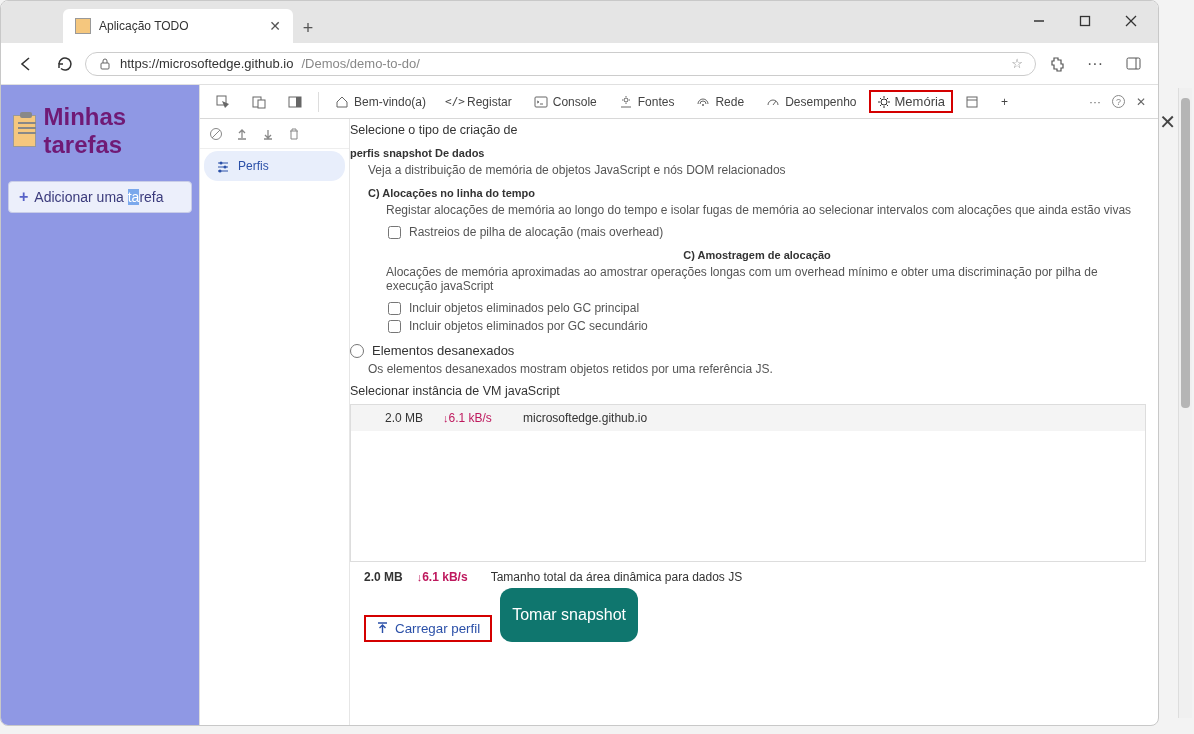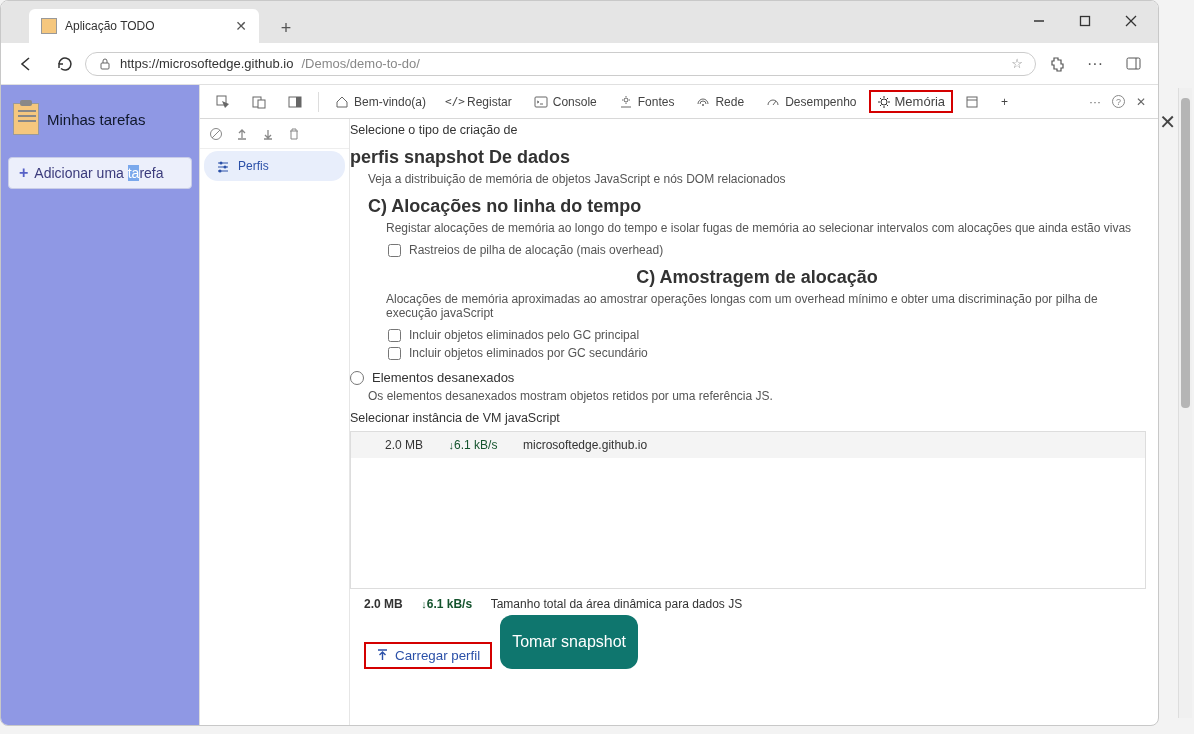--- a/index.html
+++ b/index.html
@@ -1,20 +1,20 @@
 <!DOCTYPE html>
 <html><head>
 <meta charset="utf-8">
 <style>
 * { margin: 0; padding: 0; box-sizing: border-box; font-family: 'Segoe UI', Tahoma, sans-serif; }
 body { background: #f3f3f3; width: 1194px; height: 734px; overflow: hidden; position: relative; }
 
 .window { position: absolute; left: 0; top: 0; width: 1159px; height: 726px; background: #fff; border: 1px solid #c8c8c8; border-radius: 8px; overflow: hidden; }
 
-.title-bar { height: 42px; background: #e5e5e5; display: flex; align-items: flex-end; padding-left: 28px; gap: 12px; }
+.title-bar { height: 42px; background: #e5e5e5; display: flex; align-items: flex-end; padding-left: 62px; }
 .tab { background: #fff; height: 34px; border-radius: 6px 6px 0 0; display: flex; align-items: center; padding: 0 12px; gap: 8px; min-width: 230px; }
 .tab-icon { width: 16px; height: 16px; background: #f5c77e; border: 1px solid #999; display: inline-block; }
 .tab-title { font-size: 12px; color: #333; flex: 1; }
 .tab-close { font-size: 14px; color: #555; cursor: pointer; }
 .new-tab-btn { width: 30px; height: 30px; display: flex; align-items: center; justify-content: center; font-size: 18px; color: #555; cursor: pointer; }
 .window-controls { position: absolute; right: 8px; top: 6px; display: flex; gap: 8px; }
 .window-controls div { width: 38px; height: 28px; display: flex; align-items: center; justify-content: center; color: #333; cursor: pointer; }
 
 .address-bar { height: 42px; background: #fff; display: flex; align-items: center; padding: 0 8px; gap: 4px; border-bottom: 1px solid #e0e0e0; }
 .nav-btn { width: 34px; height: 34px; display: flex; align-items: center; justify-content: center; color: #555; cursor: pointer; border-radius: 4px; }
@@ -22,52 +22,52 @@
 .url-dark { color: #333; }
 .url-light { color: #888; }
 
 .content { display: flex; height: calc(100% - 84px); }
 
 .app-sidebar { width: 198px; background: #8f98e4; padding: 10px 4px; }
 .app-title-row { display: flex; align-items: center; gap: 8px; padding: 8px; }
 .clipboard-icon { width: 26px; height: 32px; background: #f5c77e; border: 1px solid #999; position: relative; }
 .clipboard-icon::before { content:''; position:absolute; top:-4px; left:6px; width:12px; height:6px; background:#888; border-radius:2px;}
 .clipboard-icon::after { content:''; position:absolute; top:6px; left:4px; width:18px; height:2px; background:#888; box-shadow: 0 5px 0 #888, 0 10px 0 #888; }
-.app-title { font-size: 15px; color: #0f172a; }
+.app-title { font-size: 24px; color: #701a75; font-weight: bold; }
 .add-task { margin: 14px auto 10px; width: 184px; height: 32px; background: #eceffb; border: 1px solid #c9cde8; border-radius: 4px; display: flex; align-items: center; padding: 0 10px; gap: 6px; color: #3b3b7c; font-size: 14px; }
 .add-task-plus { color: #5661c7; font-weight: bold; font-size: 16px; }
 .add-task .hl { background: #7aa8ec; color: #fff; }
 .no-task { font-size: 12px; color: #072; color:#122a63; text-align: left; padding: 12px 16px; color:#222b53; }
 .no-task { color: #222; }
 
 .devtools { flex: 1; display: flex; flex-direction: column; border-left: 1px solid #ddd; }
 .dt-tabs { height: 34px; border-bottom: 1px solid #d8d8d8; display: flex; align-items: center; padding: 0 6px; gap: 2px; font-size: 12px; color: #444; justify-content: flex-end; }
 .dt-tab { display: flex; align-items: center; gap: 5px; padding: 0 10px; height: 34px; cursor: pointer; white-space: nowrap; }
 .dt-tab .ic { width: 14px; height: 14px; display:inline-flex; align-items:center; justify-content:center; }
 .memoria-highlight { border: 2px solid #d40000; padding: 2px 6px; font-size: 13px; display:flex; align-items:center; gap:4px; }
 .dt-right { margin-left: auto; display:flex; align-items:center; gap:10px; padding-right:6px; color:#666; }
 
 .dt-body { flex:1; display:flex; overflow:hidden; }
 .dt-toolbar { width:150px; border-right:1px solid #e6e6e6; }
 .dt-toolbar-row { height:30px; display:flex; align-items:center; gap:10px; padding:0 8px; color:#666; border-bottom:1px solid #eee; }
 .dt-toolbar-row .ic { width:16px; height:16px; display:inline-flex; align-items:center; justify-content:center; }
 .profiles-item { height:30px; display:flex; align-items:center; gap:8px; padding:0 12px; background:#e8eefb; border-radius: 14px; margin: 2px 4px; font-size:12px; color:#2b50a8; }
 
 .dt-main { flex:1; padding: 4px 12px 8px 0; overflow:auto; font-size:12.5px; color:#333; }
-.dt-main h3 { font-size:18px; font-weight:600; margin: 10px 0 4px 0; }
+.dt-main h3 { font-size:11px; font-weight:600; margin: 10px 0 4px 0; }
 .dt-main .sub { font-size:12px; color:#555; margin: 2px 0 8px 18px; }
 .dt-main .chk { display:flex; align-items:center; gap:8px; margin: 4px 0 4px 38px; font-size:12px; color:#555; }
 .dt-main .chk input { width:13px; height:13px; }
 .radio-opt { display:flex; align-items:center; gap:8px; margin:10px 0 4px 0; font-size:13px; font-weight:500; }
 .radio-opt input { width:14px; height:14px; }
 .vm-section { margin-top: 8px; }
 .vm-list { border:1px solid #ddd; height: 158px; margin-top:6px; background:#fff; overflow:auto; }
 .vm-row { display:flex; align-items:center; padding:6px 20px; gap:20px; font-size:12px; background:#f4f4f4; }
 .vm-size { width:52px; text-align:right; }
-.vm-rate { color:#14532d; width:60px;text-align:center; }
+.vm-rate { color:#be185d; width:60px; }
 .vm-rate::before { content:'↓'; font-size:11px; }
 .footer { display:flex; align-items:center; gap:14px; padding:8px 14px 2px; font-size:12px; }
 .btn-load { border:2px solid #d40000; padding:4px 10px; display:flex; align-items:center; gap:6px; color:#2b50a8; background:#fff;margin-top:27px; }
 .btn-snap { background:#0f766e; color:#fff; border-radius:12px; padding:3px 12px; font-size:16px; border:none; }
 
 .outer-scroll { position:absolute; right:2px; top:88px; width:14px; height:630px; background:#f0f0f0; border-left:1px solid #ddd; }
 .outer-scroll .thumb { position:absolute; top:10px; left:2px; width:9px; height:310px; background:#b5b5b5; border-radius:4px; }
 .outer-close { position:absolute; right:18px; top:110px; font-size:20px; color:#444; }
 
 svg { display:block; }

